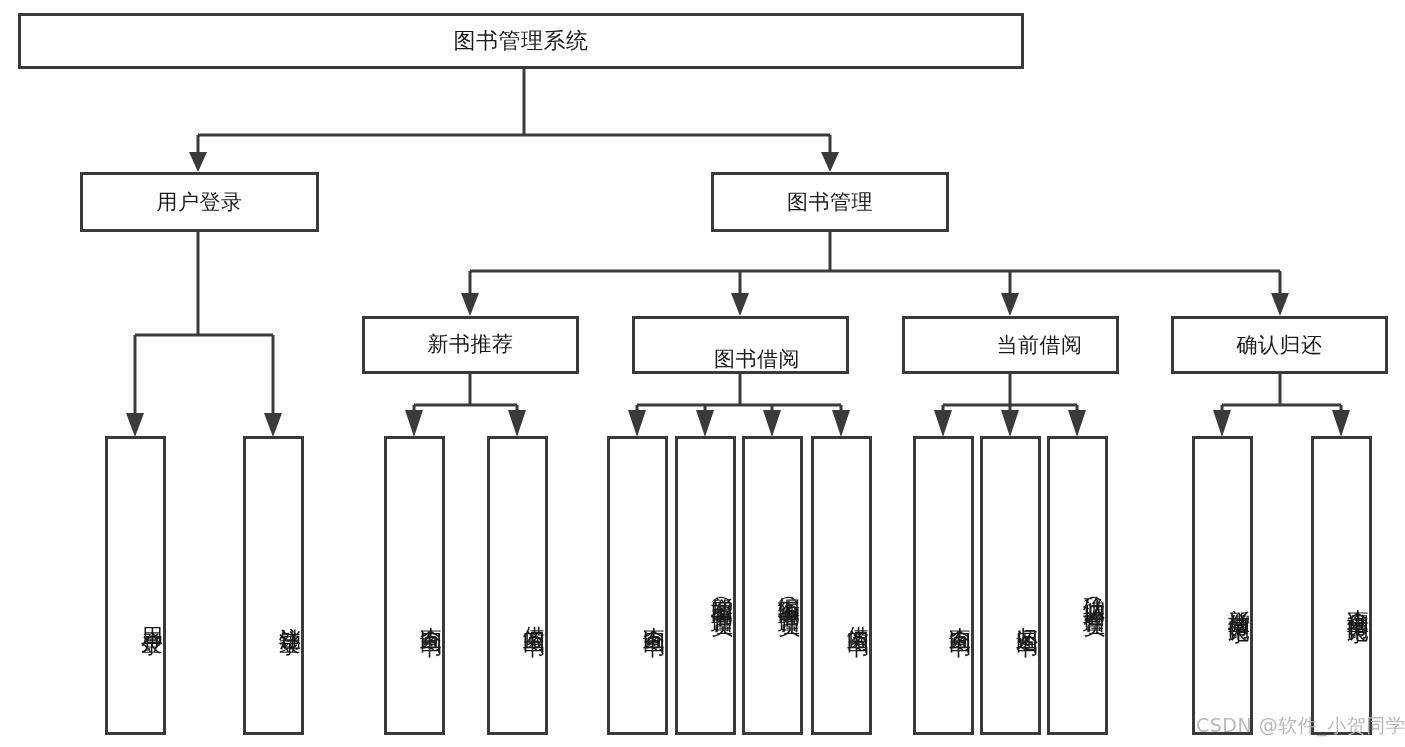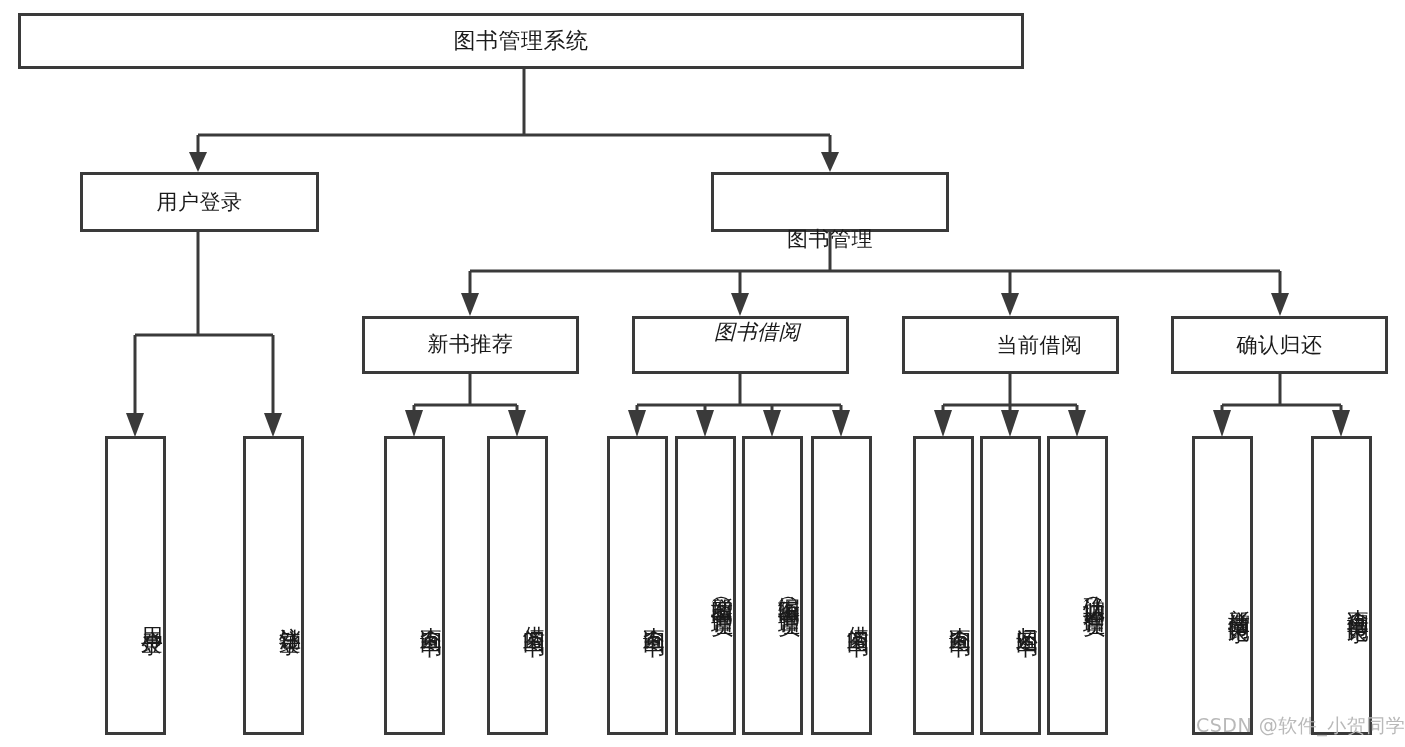--- a/index.html
+++ b/index.html
@@ -176,24 +176,24 @@
     <rect class="node-rect" x="1048.5" y="437.5" width="58" height="296"></rect>
 
     <rect class="node-rect" x="1193.5" y="437.5" width="58" height="296"></rect>
     <rect class="node-rect" x="1312.5" y="437.5" width="58" height="296"></rect>
 
   </svg>
 
   <div class="node-label horizontal root" style="left:19px;top:14px;width:1004px;height:54px;">图书管理系统</div>
 
   <div class="node-label horizontal" style="left:81px;top:173px;width:237px;height:58px;">用户登录</div>
-  <div class="node-label horizontal" style="left:712px;top:173px;width:236px;height:58px;margin-top:37px;">图书管理</div>
+  <div class="node-label horizontal" style="left:712px;top:173px;width:236px;height:58px;">图书管理</div>
 
   <div class="node-label horizontal" style="left:363px;top:317px;width:215px;height:55px;">新书推荐</div>
-  <div class="node-label horizontal" style="left:633px;top:304px;width:248px;height:56px;font-style:italic;">图书借阅</div>
+  <div class="node-label horizontal" style="left:633px;top:331px;width:248px;height:56px;">图书借阅</div>
   <div class="node-label horizontal" style="left:932px;top:317px;width:215px;height:56px;">当前借阅</div>
   <div class="node-label horizontal" style="left:1172px;top:317px;width:215px;height:56px;">确认归还</div>
 
   <div class="node-label vertical" style="left:106px;top:490px;width:59px;height:244px;">用户登录</div>
   <div class="node-label vertical" style="left:244px;top:490px;width:59px;height:244px;">注销登录</div>
 
   <div class="node-label vertical" style="left:385px;top:490px;width:59px;height:244px;">查询图书</div>
   <div class="node-label vertical" style="left:488px;top:490px;width:59px;height:244px;">借阅图书</div>
 
   <div class="node-label vertical" style="left:608px;top:490px;width:59px;height:244px;">查询图书</div>

